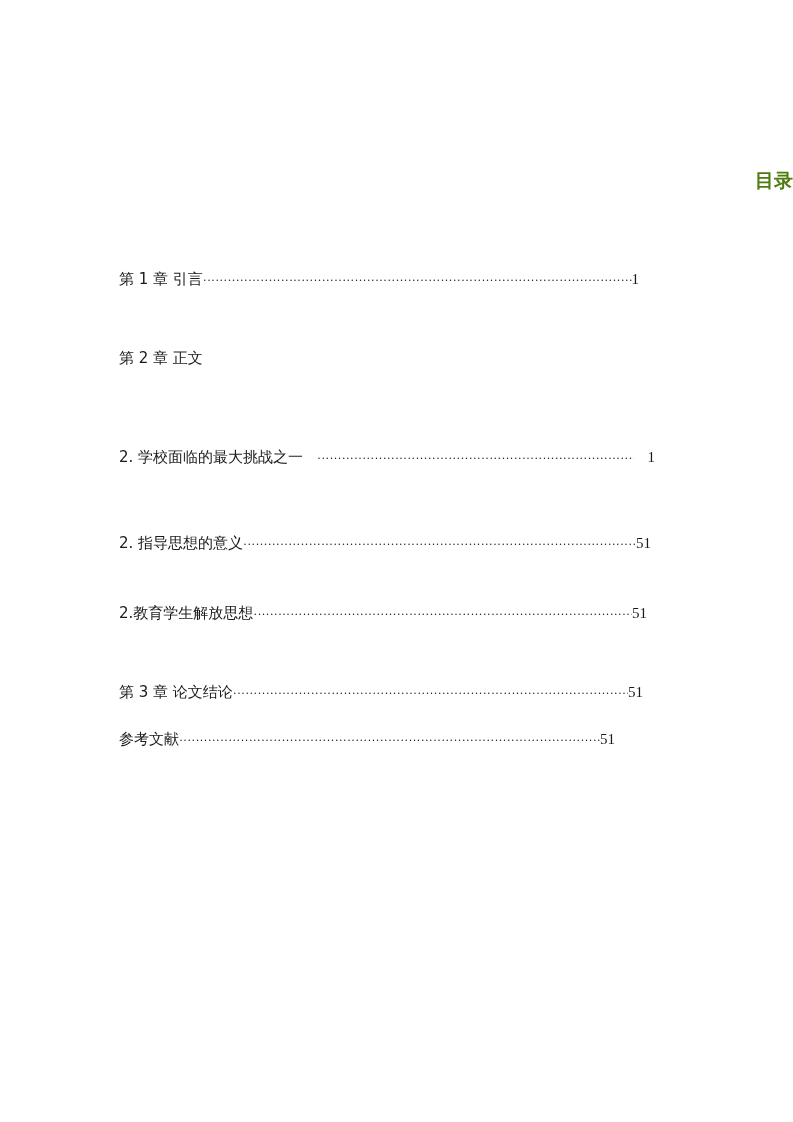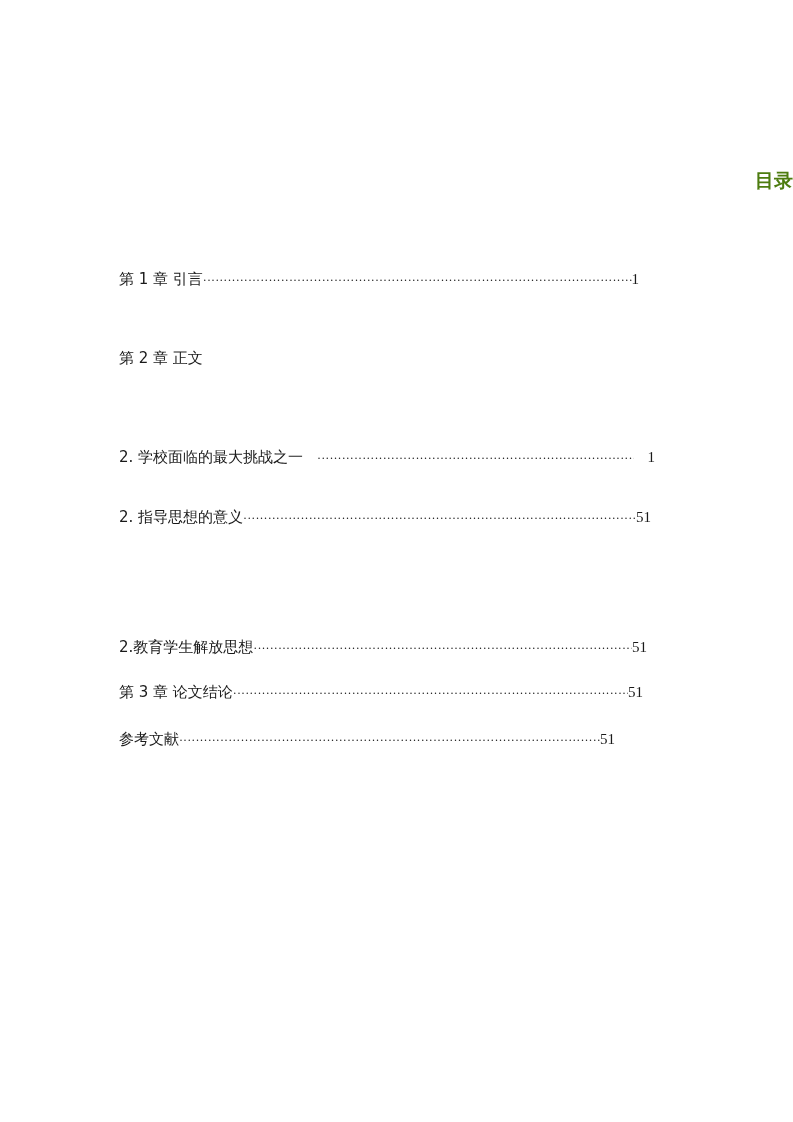--- a/index.html
+++ b/index.html
@@ -87,27 +87,27 @@
     <span class="toc-leader"></span>
     <span class="toc-page">1</span>
   </div>
 
   <div class="toc-entry" style="top:448px; width:536px;gap:14px;">
     <span class="toc-label">2. 学校面临的最大挑战之一</span>
     <span class="toc-leader"></span>
     <span class="toc-page">1</span>
   </div>
 
-  <div class="toc-entry" style="top:508px; width:532px;">
+  <div class="toc-entry" style="top:534px; width:532px;">
     <span class="toc-label">2. 指导思想的意义</span>
     <span class="toc-leader"></span>
     <span class="toc-page"> 51</span>
   </div>
 
-  <div class="toc-entry" style="top:638px; width:528px;text-align:right;">
+  <div class="toc-entry" style="top:604px; width:528px;text-align:right;">
     <span class="toc-label">2.教育学生解放思想</span>
     <span class="toc-leader"></span>
     <span class="toc-page"> 51</span>
   </div>
 
   <div class="toc-entry" style="top:683px; width:524px;">
     <span class="toc-label">第 3 章  论文结论</span>
     <span class="toc-leader"></span>
     <span class="toc-page"> 51</span>
   </div>

